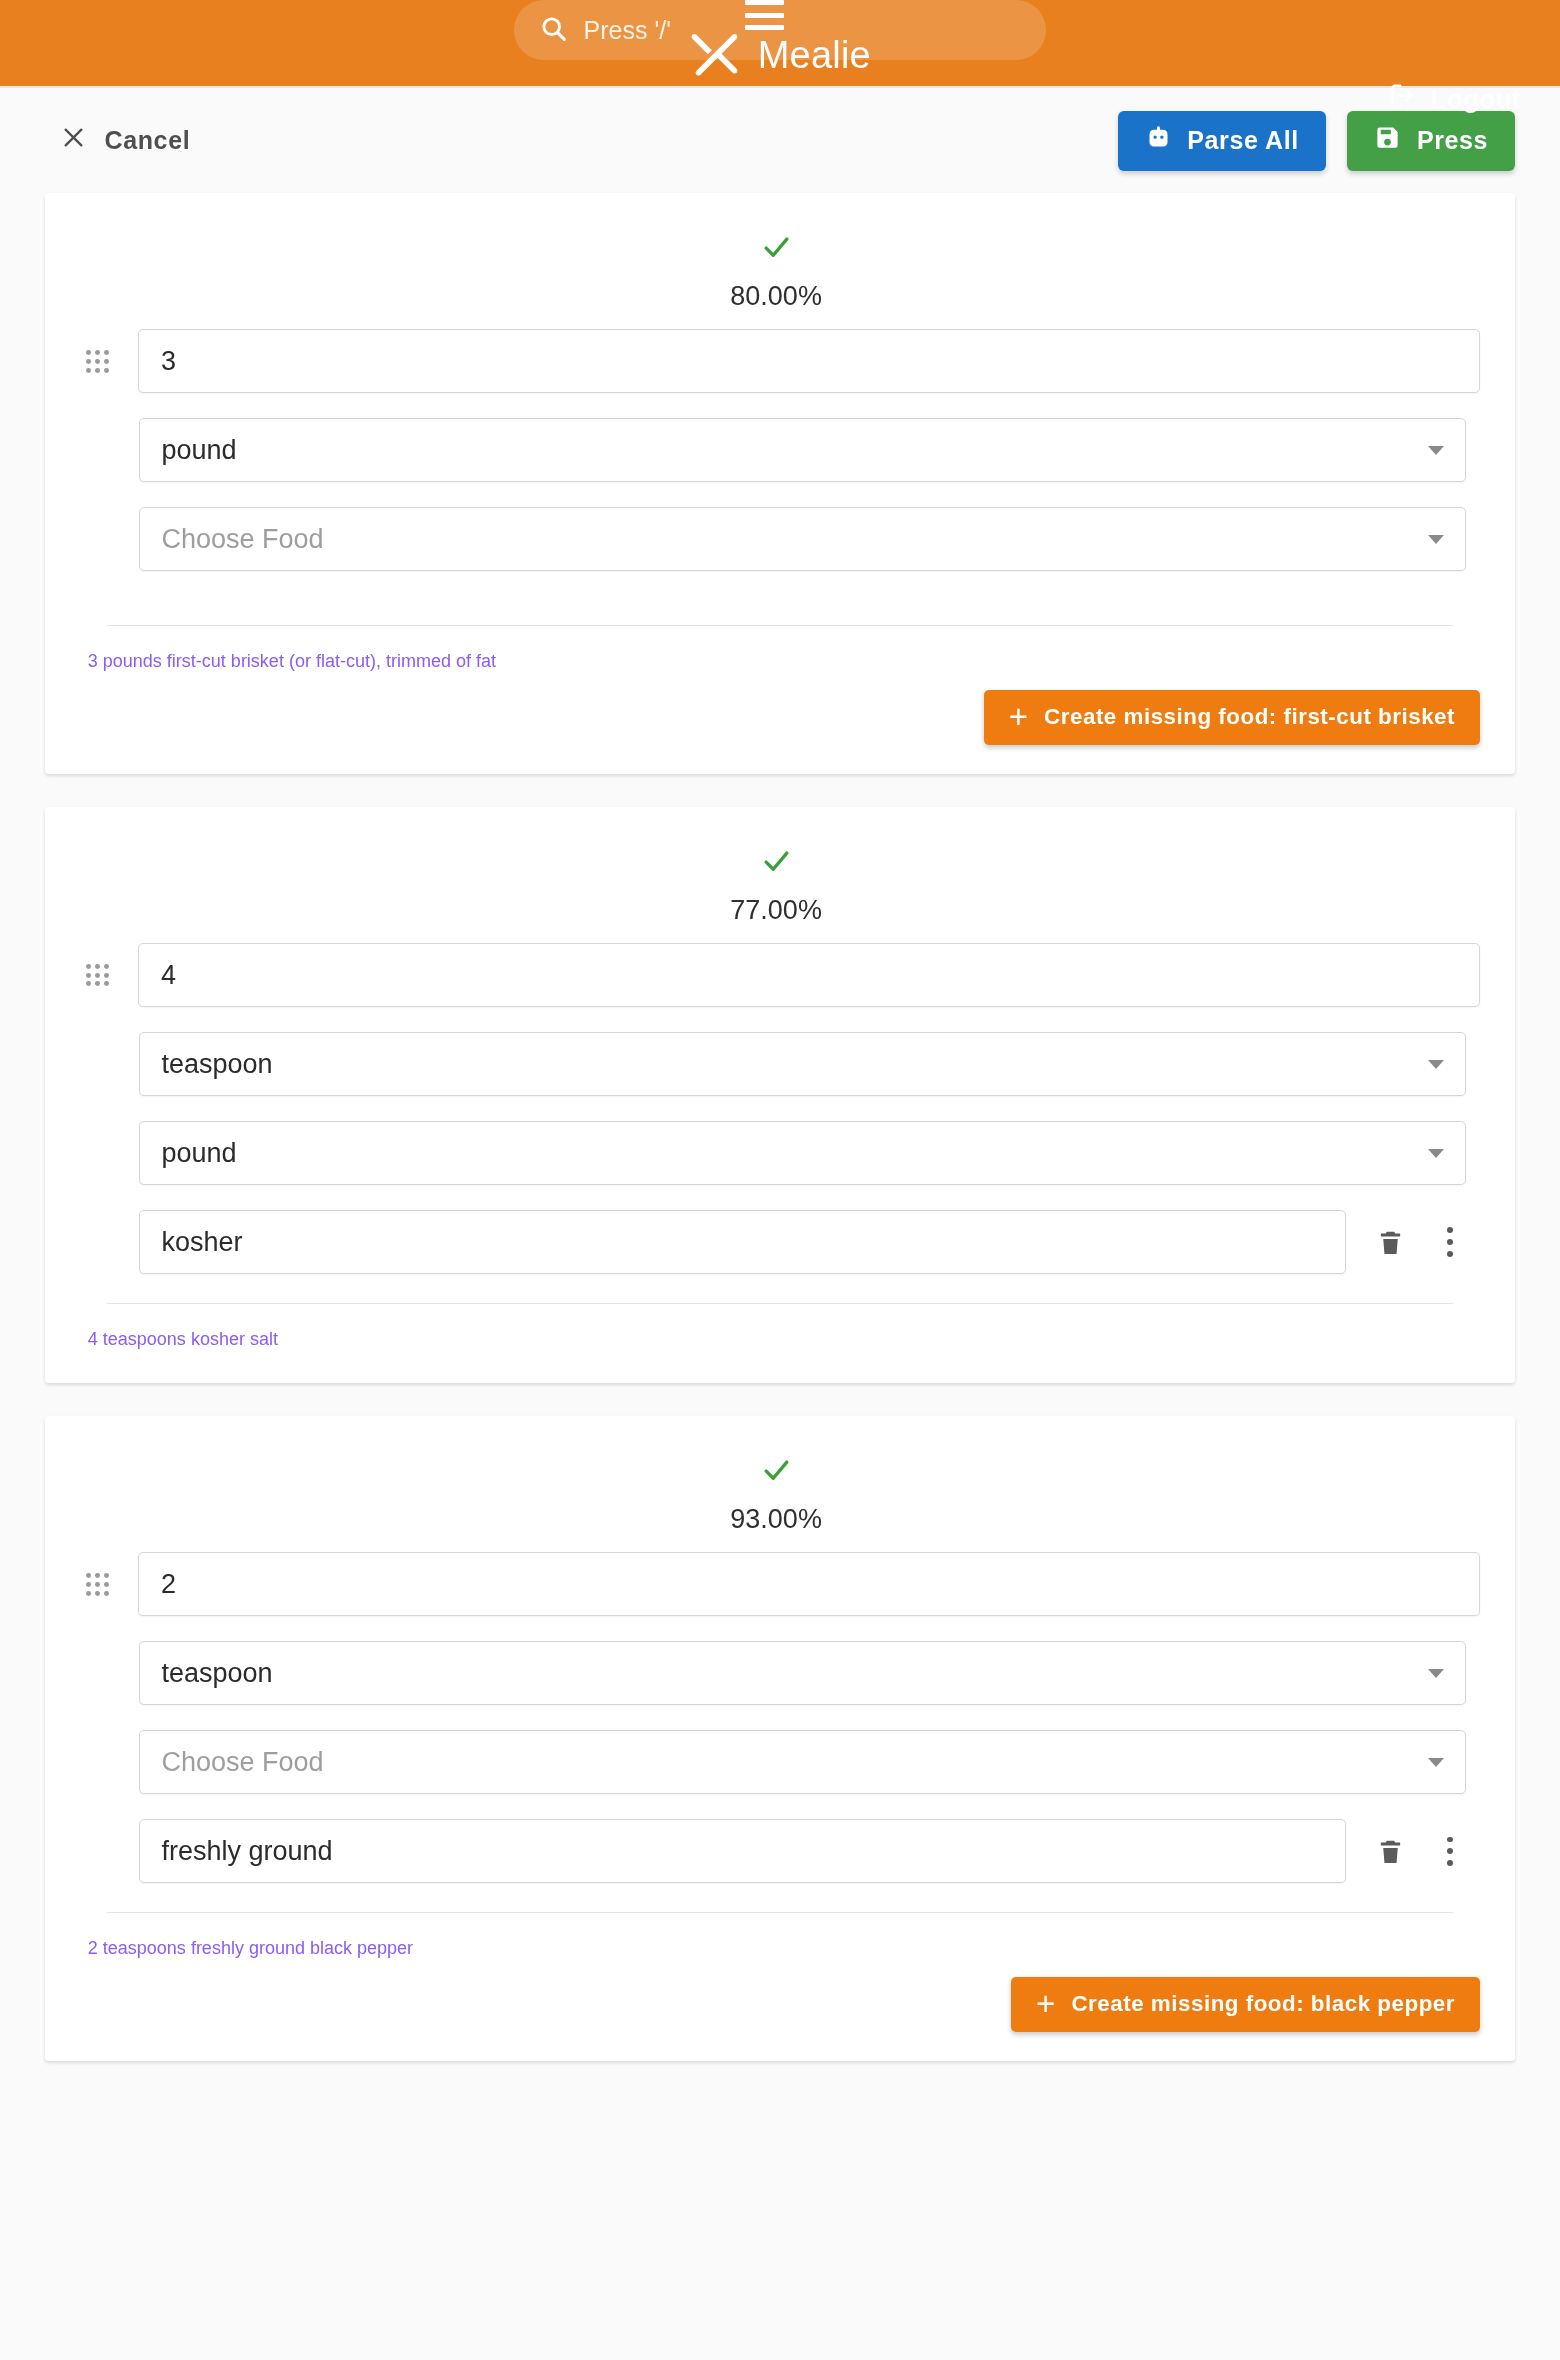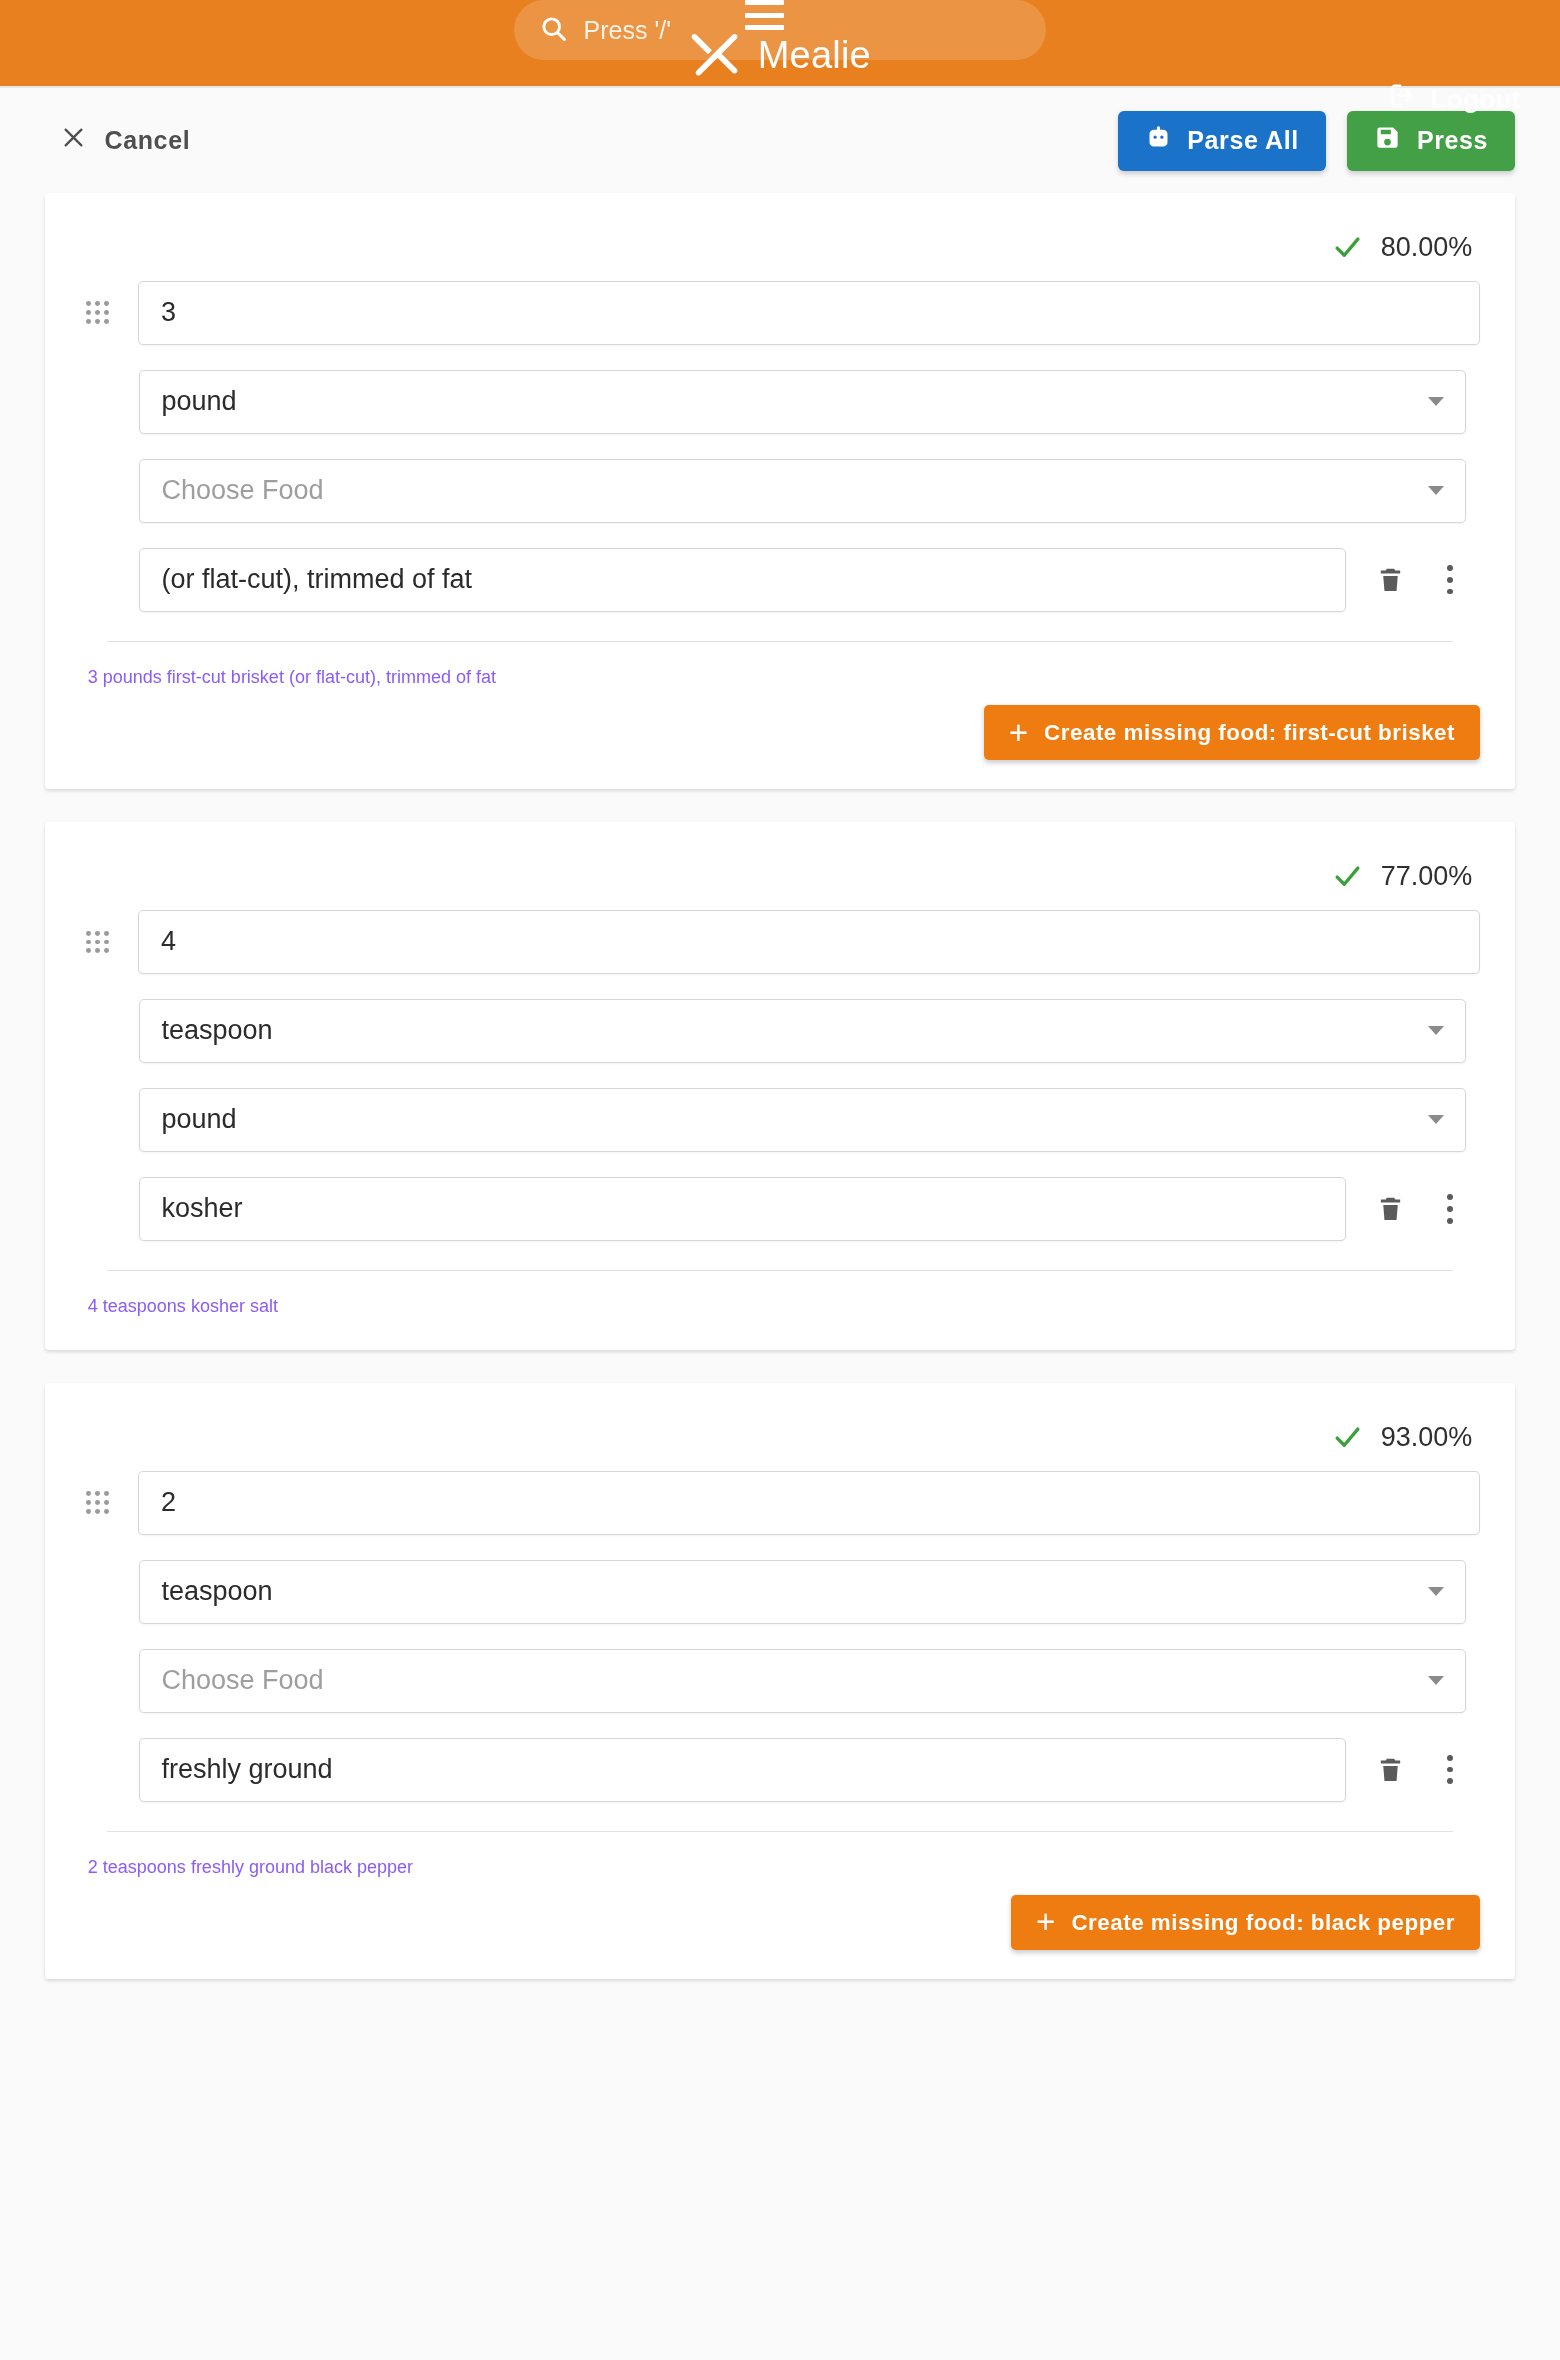--- a/index.html
+++ b/index.html
@@ -133,20 +133,21 @@
     box-shadow: 0 2px 3.9px rgba(0,0,0,0.13);
     margin-bottom: 33px;
     padding: 17.6px 35px 29px 35px;
   }
   .card-head {
     display: flex;
     justify-content: flex-end;
     align-items: center;
     gap: 17.6px;
     padding: 21.5px 7.8px 9.8px 0;
+    flex-direction: column;
   }
   .check-icon { line-height: 0; }
   .confidence {
     font-size: 27px;
     color: #2f2f2f;
   }
 
   .row {
     display: flex;
     align-items: center;
@@ -366,35 +367,20 @@
 
     <div class="spacer-row"></div>
     <div class="row">
       <div class="field indent placeholder">
         <span>Choose Food</span>
         <span class="caret"></span>
       </div>
     </div>
 
     <div class="spacer-row"></div>
-    <div class="note-row">
-      <div class="field note-field">(or flat-cut), trimmed of fat</div>
-      <span class="icon-btn">
-        <svg width="29" height="29" viewBox="0 0 24 24" fill="#5b5b5b">
-          <path d="M9 3h6l1 1.5h4V7H4V4.5h4L9 3zm-3 6h12l-1 12.5H7L6 9z"></path>
-        </svg>
-      </span>
-      <span class="icon-btn">
-        <span class="kebab">
-            <i></i>
-            <i></i>
-            <i></i>
-          </span>
-      </span>
-    </div>
 
     <div class="divider"></div>
     <div class="summary">3 pounds first-cut brisket (or flat-cut), trimmed of fat</div>
     <div class="create-row">
       <button class="create-btn">
         <span class="plus">+</span>
         <span>Create missing food: first-cut brisket</span>
       </button>
     </div>
   </section>

